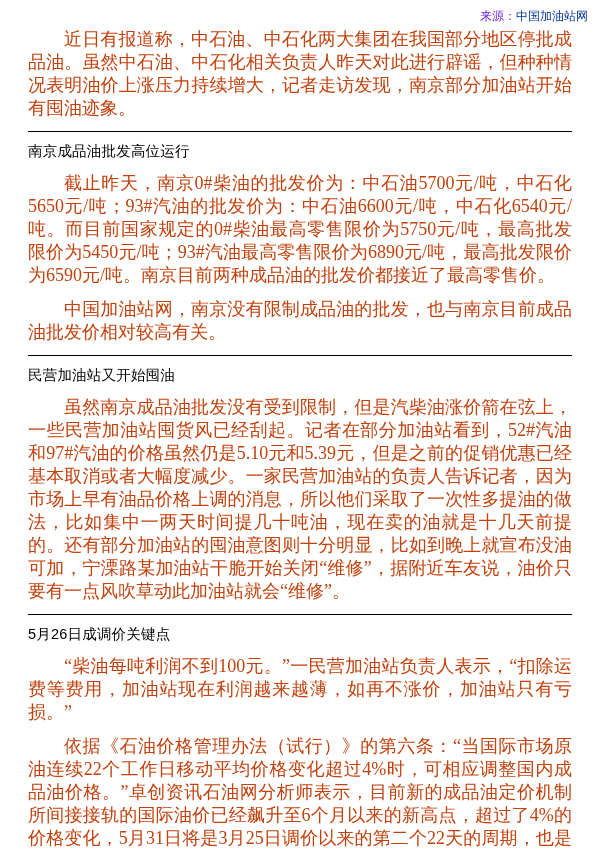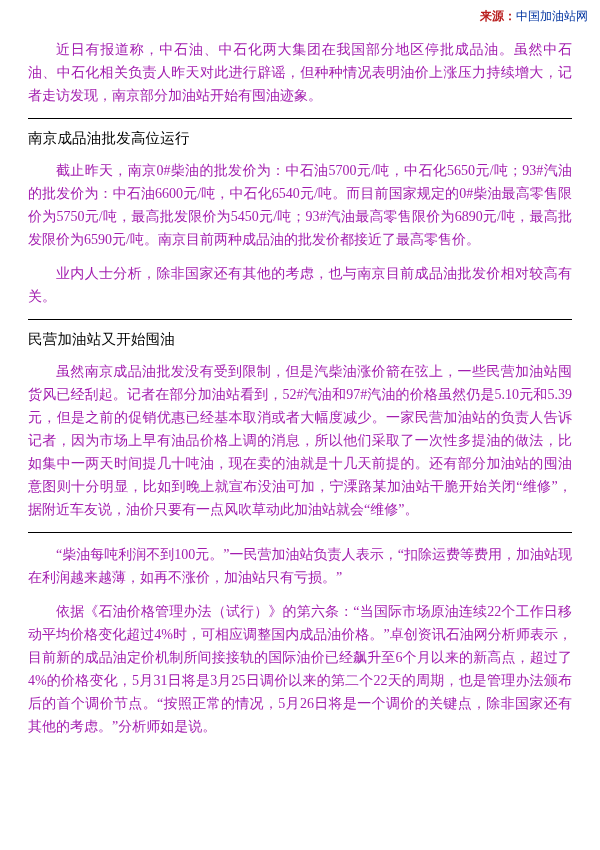--- a/index.html
+++ b/index.html
@@ -24,39 +24,38 @@
   }
   .source-line {
     text-align: right;
     font-size: 12px;
     font-family: "Liberation Sans", "DejaVu Sans", sans-serif;
     padding: 8px 12px 0 0;
     color: #000000;
     line-height: 16px;
   }
   .source-label {
-    color: #b91c1c;
-    font-weight: bold;
+    color: #6d28d9;
   }
   .source-link {
     color: #0033a0;
     text-decoration: none;
     cursor: pointer;
   }
   .content {
     padding: 4px 28px 0 28px;
     box-sizing: border-box;
   }
   p.para {
-    margin: 10px 0 11px 0;
-    font-size: 14px;
+    margin: 0 0 11px 0;
+    font-size: 18px;
     line-height: 23px;
     text-align: justify;
     text-indent: 2em;
-    color: #a21caf;
+    color: #c2410c;
     font-family: "Liberation Serif", "DejaVu Serif", serif;
   }
   h2.subhead {
     margin: 6px 0 10px 0;
     font-size: 14.5px;
     line-height: 22px;
     font-weight: normal;
     color: #000000;
     font-family: "Liberation Sans", "DejaVu Sans", sans-serif;
     letter-spacing: 0.2px;
@@ -83,27 +82,28 @@
   <div class="content">
 
     <p class="para">近日有报道称，中石油、中石化两大集团在我国部分地区停批成品油。虽然中石油、中石化相关负责人昨天对此进行辟谣，但种种情况表明油价上涨压力持续增大，记者走访发现，南京部分加油站开始有囤油迹象。</p>
 
     <hr class="rule divider-top">
     <h2 class="subhead">南京成品油批发高位运行</h2>
 
 
     <p class="para">截止昨天，南京0#柴油的批发价为：中石油5700元/吨，中石化5650元/吨；93#汽油的批发价为：中石油6600元/吨，中石化6540元/吨。而目前国家规定的0#柴油最高零售限价为5750元/吨，最高批发限价为5450元/吨；93#汽油最高零售限价为6890元/吨，最高批发限价为6590元/吨。南京目前两种成品油的批发价都接近了最高零售价。</p>
 
-    <p class="para">业内人士分析，除非国家还有其他的考虑，也与南京目前成品油批发价相对较高有关。</p>
+    <p class="para">中国加油站网，南京没有限制成品油的批发，也与南京目前成品油批发价相对较高有关。</p>
 
     <hr class="rule">
     <h2 class="subhead">民营加油站又开始囤油</h2>
 
     <p class="para">虽然南京成品油批发没有受到限制，但是汽柴油涨价箭在弦上，一些民营加油站囤货风已经刮起。记者在部分加油站看到，52#汽油和97#汽油的价格虽然仍是5.10元和5.39元，但是之前的促销优惠已经基本取消或者大幅度减少。一家民营加油站的负责人告诉记者，因为市场上早有油品价格上调的消息，所以他们采取了一次性多提油的做法，比如集中一两天时间提几十吨油，现在卖的油就是十几天前提的。还有部分加油站的囤油意图则十分明显，比如到晚上就宣布没油可加，宁溧路某加油站干脆开始关闭“维修”，据附近车友说，油价只要有一点风吹草动此加油站就会“维修”。</p>
 
     <hr class="rule">
+    <h2 class="subhead">5月26日成调价关键点</h2>
 
     <p class="para">“柴油每吨利润不到100元。”一民营加油站负责人表示，“扣除运费等费用，加油站现在利润越来越薄，如再不涨价，加油站只有亏损。”</p>
 
     <p class="para">依据《石油价格管理办法（试行）》的第六条：“当国际市场原油连续22个工作日移动平均价格变化超过4%时，可相应调整国内成品油价格。”卓创资讯石油网分析师表示，目前新的成品油定价机制所间接接轨的国际油价已经飙升至6个月以来的新高点，超过了4%的价格变化，5月31日将是3月25日调价以来的第二个22天的周期，也是管理办法颁布后的首个调价节点。“按照正常的情况，5月26日将是一个调价的关键点，除非国家还有其他的考虑。”分析师如是说。</p>
 
   </div>
 </div>
 
 </body></html>

